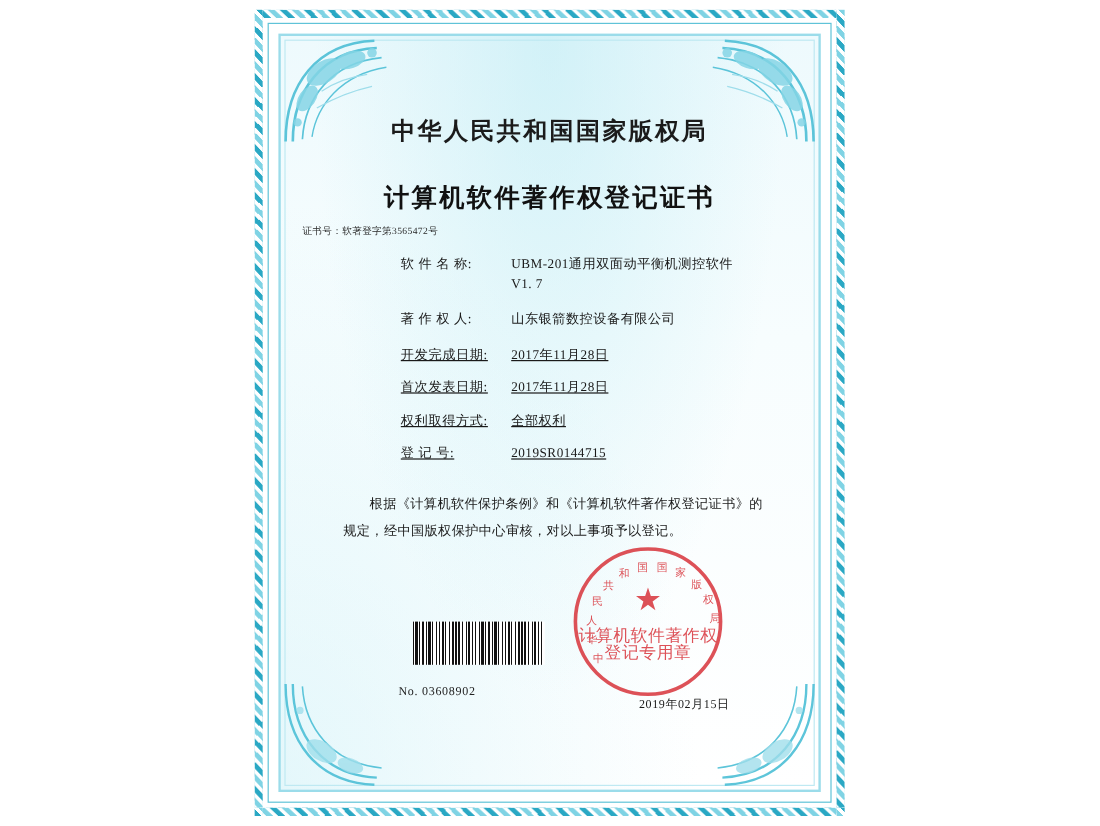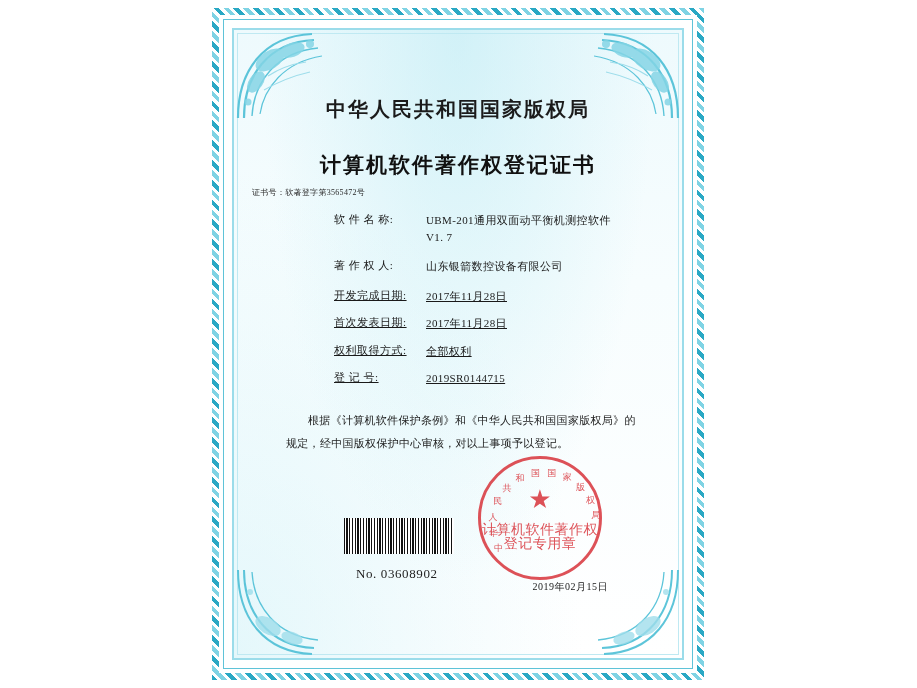--- a/index.html
+++ b/index.html
@@ -158,23 +158,23 @@
     width: 110px;
     height: 36px;
     background: repeating-linear-gradient(90deg,
       #111 0px, #111 1px, #fff 1px, #fff 2px,
       #111 2px, #111 4px, #fff 4px, #fff 5px,
       #111 5px, #111 6px, #fff 6px, #fff 8px,
       #111 8px, #111 9px, #fff 9px, #fff 11px);
   }
   .barcode-caption {
     position: absolute;
-    left: 104px;
+    left: 80px;
     bottom: 58px;
-    font-size: 13px;
+    font-size: 10px;
     color: #222;
     letter-spacing: 0.6px;
   }
 
   
   .seal {
     position: absolute;
     right: 62px;
     bottom: 60px;
     width: 118px;
@@ -339,21 +339,21 @@
 
 
         <div class="field-row tight">
           <div class="field-label">登 记 号:</div>
           <div class="field-value">2019SR0144715</div>
         </div>
 
       </div>
 
       <div class="paragraph">
-        <div>根据《计算机软件保护条例》和《中华人民共和国国家版权局》的</div>
+        <div>根据《计算机软件保护条例》和《计算机软件著作权登记证书》的</div>
         <div style="text-indent:0">规定，经中国版权保护中心审核，对以上事项予以登记。</div>
       </div>
 
       <div class="barcode"></div>
       <div class="barcode-caption">No. 03608902</div>
 
       <div class="seal">
         <div class="ring-text">
           <span style="transform: rotate(-118deg) translate(0,-52px) rotate(118deg)">中</span>
           <span style="transform: rotate(-100deg) translate(0,-52px) rotate(100deg)">华</span>

